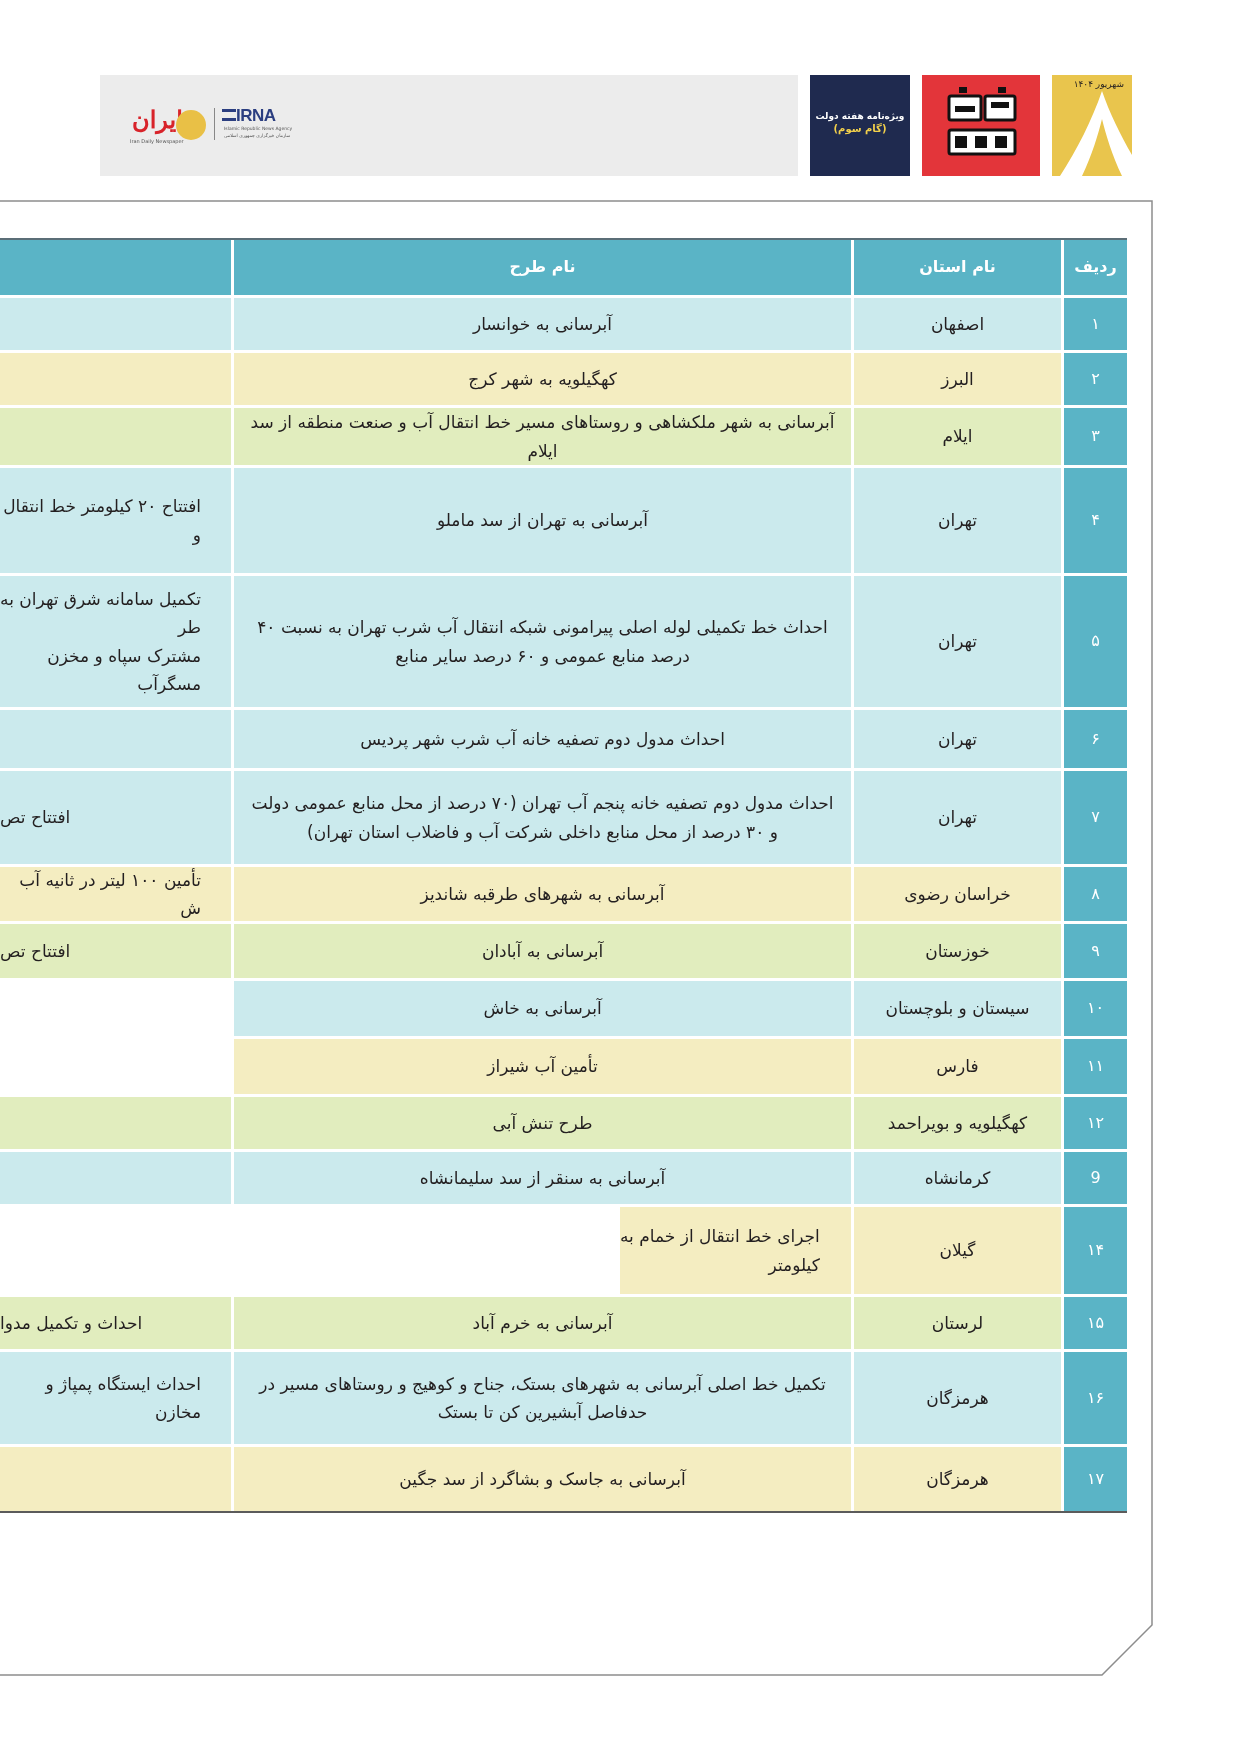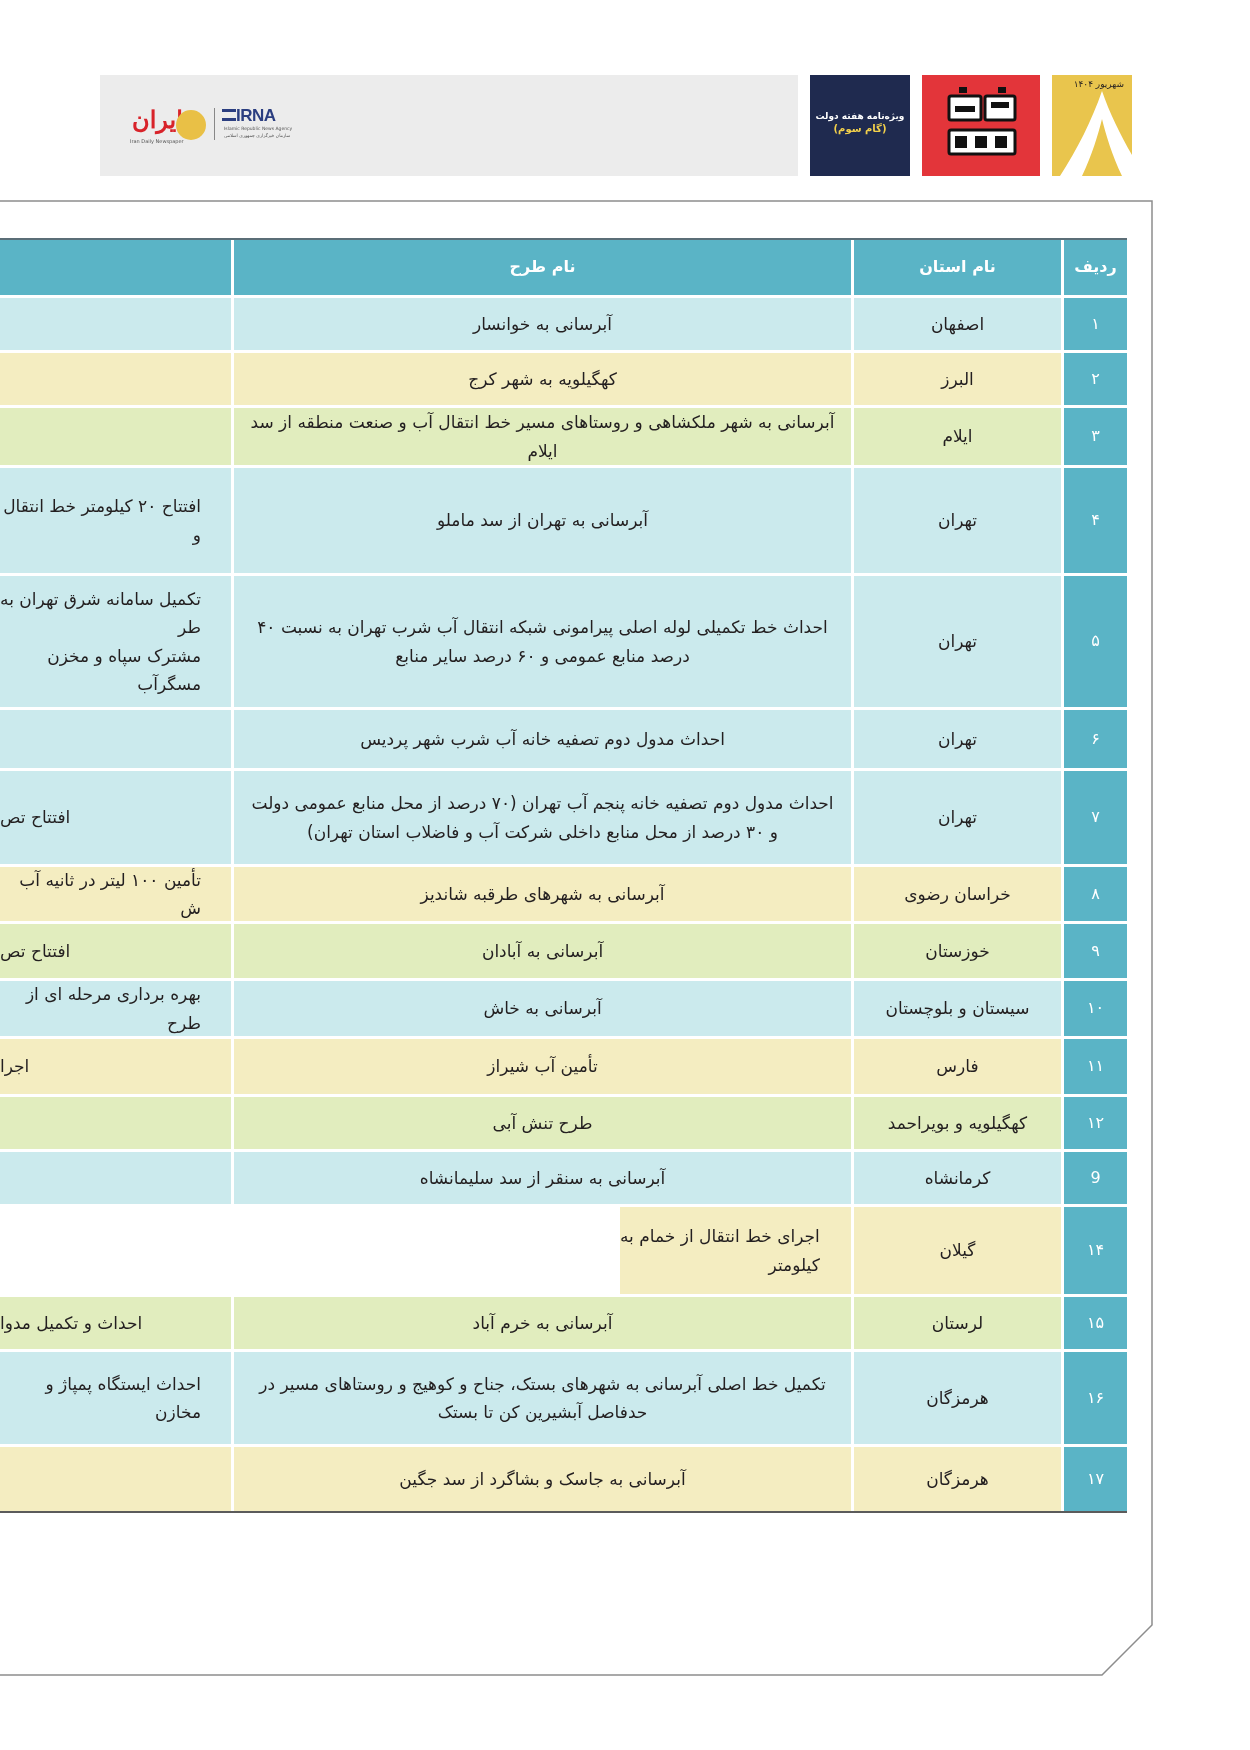--- a/index.html
+++ b/index.html
@@ -241,36 +241,30 @@
       <div class="row bg-blue" style="height: 58px;">
         <div class="cell c-idx">
           <span style="white-space: pre-line;">۱۰</span>
         </div>
         <div class="cell c-prov">
           <span style="white-space: pre-line;">سیستان و بلوچستان</span>
         </div>
         <div class="cell c-name">
           <span style="white-space: pre-line;">آبرسانی به خاش</span>
         </div>
-        <div class="cell c-desc">
-          <span style="white-space: pre-line;">بهره برداری مرحله ای از طرح</span>
-        </div>
       </div>
       <div class="row bg-yellow" style="height: 58px;">
         <div class="cell c-idx">
           <span style="white-space: pre-line;">۱۱</span>
         </div>
         <div class="cell c-prov">
           <span style="white-space: pre-line;">فارس</span>
         </div>
         <div class="cell c-name">
           <span style="white-space: pre-line;">تأمین آب شیراز</span>
-        </div>
-        <div class="cell c-desc">
-          <span style="white-space: pre-line;">اجرا</span>
         </div>
       </div>
       <div class="row bg-green" style="height: 55px;">
         <div class="cell c-idx">
           <span style="white-space: pre-line;">۱۲</span>
         </div>
         <div class="cell c-prov">
           <span style="white-space: pre-line;">کهگیلویه و بویراحمد</span>
         </div>
         <div class="cell c-name">

